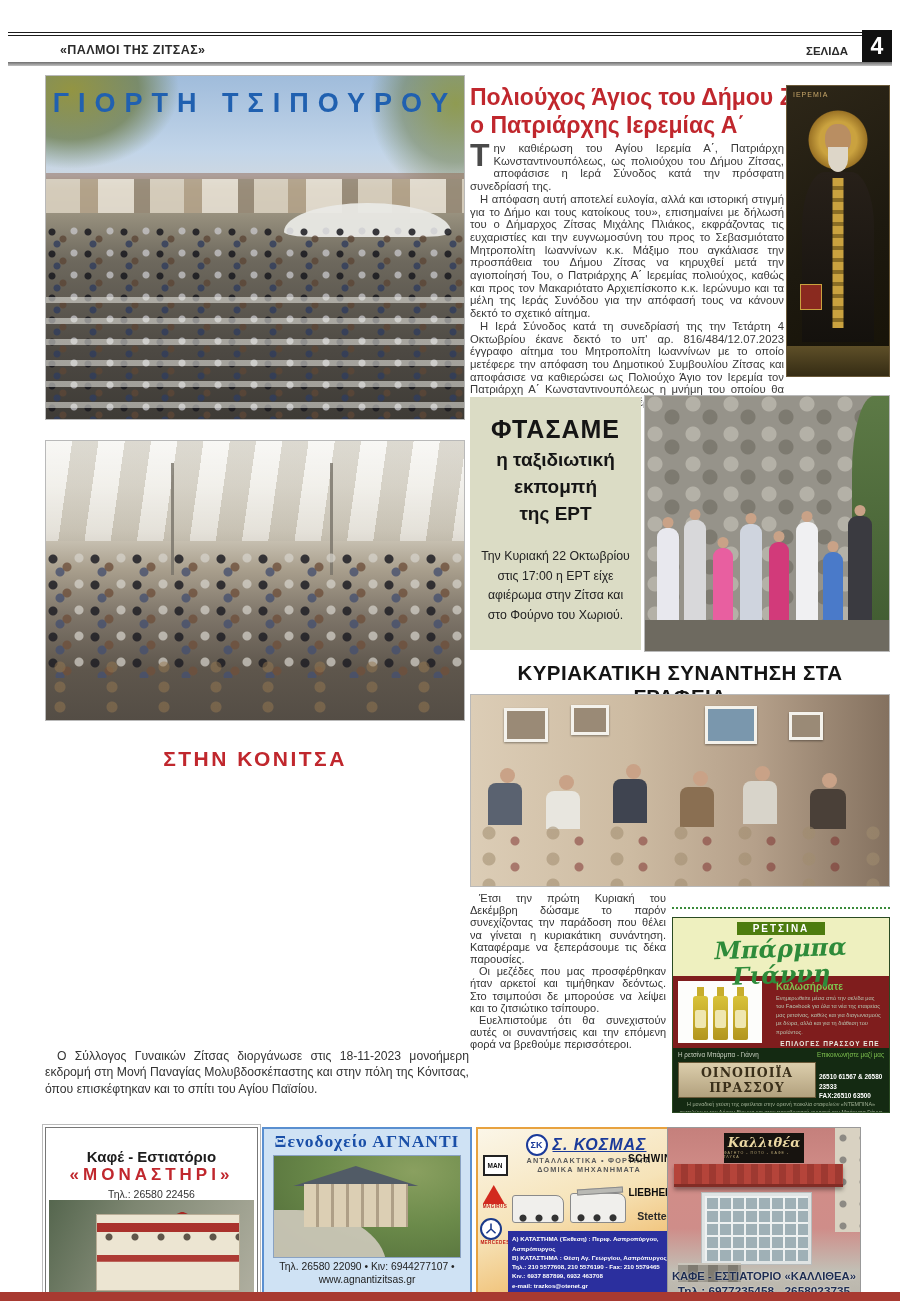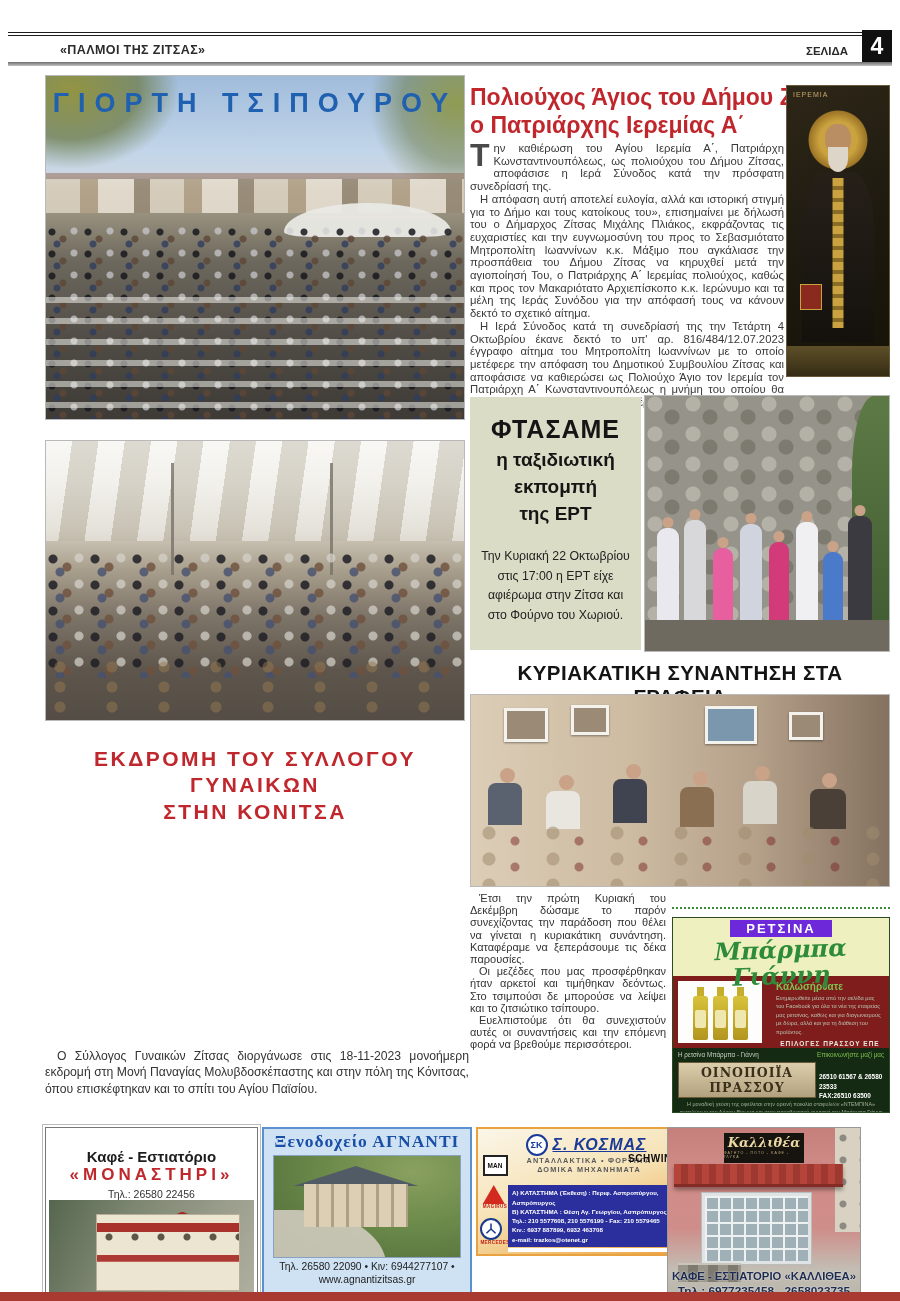--- a/index.html
+++ b/index.html
@@ -150,22 +150,22 @@
 
   .meet-text { position:absolute; left:470px; top:892px; width:196px;
     font-size:11px; line-height:12.2px; color:#333; text-align:justify; }
   .meet-text p { margin:0; text-indent:9px; }
 
   
   .green-dotted { position:absolute; left:672px; top:907px; width:218px; border-top:2px dotted #3a8a3a; }
   .barba { position:absolute; left:672px; top:917px; width:218px; height:196px; border:1px solid #2a4a22;
     display:flex; flex-direction:column; overflow:hidden; }
   .bb-top { height:58px; background:#eef0bf; text-align:center; position:relative; flex:none; }
-  .bb-retsina { display:inline-block; margin-top:2px; background:#6d28d9; color:#fff;
-    font-size:13px; font-weight:bold; letter-spacing:2px; padding:1px 16px; }
+  .bb-retsina { display:inline-block; margin-top:2px; background:#4d7c0f; color:#fff;
+    font-size:10px; font-weight:bold; letter-spacing:2px; padding:1px 16px; }
   .bb-brand { font-family:"DejaVu Serif", serif; font-style:italic; font-weight:bold;
     color:#2e8b3a; font-size:24px; line-height:1.1; transform:rotate(-2deg); }
   .bb-mid { height:72px; background:#7f1d1d; display:flex; padding:5px; gap:14px; flex:none; }
   .bb-bottles { width:84px; height:100%; background:#fdfdfb; display:flex; align-items:flex-end;
     justify-content:center; gap:5px; padding-bottom:3px; flex:none; }
   .bottle { width:15px; height:44px; background:linear-gradient(#d8c23a,#b2951f); border-radius:3px 3px 2px 2px; position:relative; }
   .bottle::before { content:""; position:absolute; top:-9px; left:4px; width:7px; height:9px; background:#c7ad2c; }
   .bottle::after { content:""; position:absolute; top:14px; left:2px; right:2px; height:18px; background:#efe7b0; border-radius:2px; }
   .bb-welcome { flex:1; color:#b9c2ae; }
   .bb-welcome-h { color:#7fc24f; font-weight:bold; font-size:10px; margin-bottom:2px; }
@@ -209,21 +209,21 @@
   .ad2-photo { position:relative; margin:3px auto 2px; width:188px; height:103px; border:1px solid #8aa2c2; overflow:hidden;
     background:radial-gradient(ellipse at 75% 15%,#8aa060 0%,#6b8a4a 45%,#4f6a38 100%); }
   .ad2-drive { position:absolute; left:-10%; bottom:-8%; width:70%; height:55%;
     background:#cfcabc; border-radius:0 70% 0 0/0 100% 0 0; opacity:.9; }
   .ad2-bld { position:absolute; left:16%; top:28%; width:56%; height:42%; background:#dccfb4;
     background-image:repeating-linear-gradient(90deg, transparent 0 12px, rgba(90,70,50,.35) 12px 15px); }
   .ad2-roof { position:absolute; left:10%; top:10%; width:68%; height:20%;
     background:#515b66; clip-path:polygon(0 100%,50% 0,100% 100%); }
   .ad2-contact { font-size:10.3px; color:#222; line-height:1.3; }
 
-  .ad3 { left:476px; width:210px; height:129px; border:2px solid #e8a23f;
+  .ad3 { left:476px; width:210px; height:175px; border:2px solid #e8a23f;
     background:linear-gradient(160deg,#fbf6e8 0%,#f6e3b8 45%,#efba69 80%,#e8a23f 100%); overflow:hidden; }
   .k-logos { position:absolute; left:3px; top:26px; width:28px; display:flex; flex-direction:column; gap:9px; align-items:center; }
   .k-man { width:25px; height:21px; background:#fff; border:2px solid #222; font-size:6.5px; font-weight:bold;
     display:flex; align-items:center; justify-content:center; color:#111; }
   .k-mag-shape { width:22px; height:19px; background:#d22a1e; clip-path:polygon(50% 0,100% 100%,0 100%); }
   .k-logo-label { font-size:4.6px; font-weight:bold; color:#c02018; letter-spacing:.4px; }
   .k-merc { width:22px; height:22px; border-radius:50%; border:2px solid #1a3a8a; background:#fff;
     display:flex; align-items:center; justify-content:center; }
   .k-head { display:flex; align-items:center; justify-content:center; gap:5px; margin-top:5px; margin-left:10px; }
   .k-sk { width:22px; height:22px; border-radius:50%; border:2px solid #1a3a9a; color:#1a3a9a;
@@ -298,21 +298,20 @@
   <div class="photo photo2">
     <div class="layer p2-base"></div>
     <div class="layer p2-folds"></div>
     <div class="layer p2-pole1"></div>
     <div class="layer p2-pole2"></div>
     <div class="layer p2-crowd"></div>
     <div class="layer p2-tables"></div>
   </div>
 
   <div class="ekdromi-title">
-    <div>ΕΚΔΡΟΜΗ ΤΟΥ ΣΥΛΛΟΓΟΥ ΓΥΝΑΙΚΩΝ</div>
     <div>ΣΤΗΝ ΚΟΝΙΤΣΑ</div>
   </div>
 
 
   <div class="ekd-caption">Ο Σύλλογος Γυναικών Ζίτσας διοργάνωσε στις 18-11-2023 μονοήμερη εκδρομή στη Μονή Παναγίας Μολυβδοσκέπαστης και στην πόλη της Κόνιτσας, όπου επισκέφτηκαν και το σπίτι του Αγίου Παϊσίου.</div>
 
   <div class="pat-title">
     <div>Πολιούχος Άγιος του Δήμου Ζίτσας</div>
     <div>ο Πατριάρχης  Ιερεμίας Α΄</div>
   </div>

